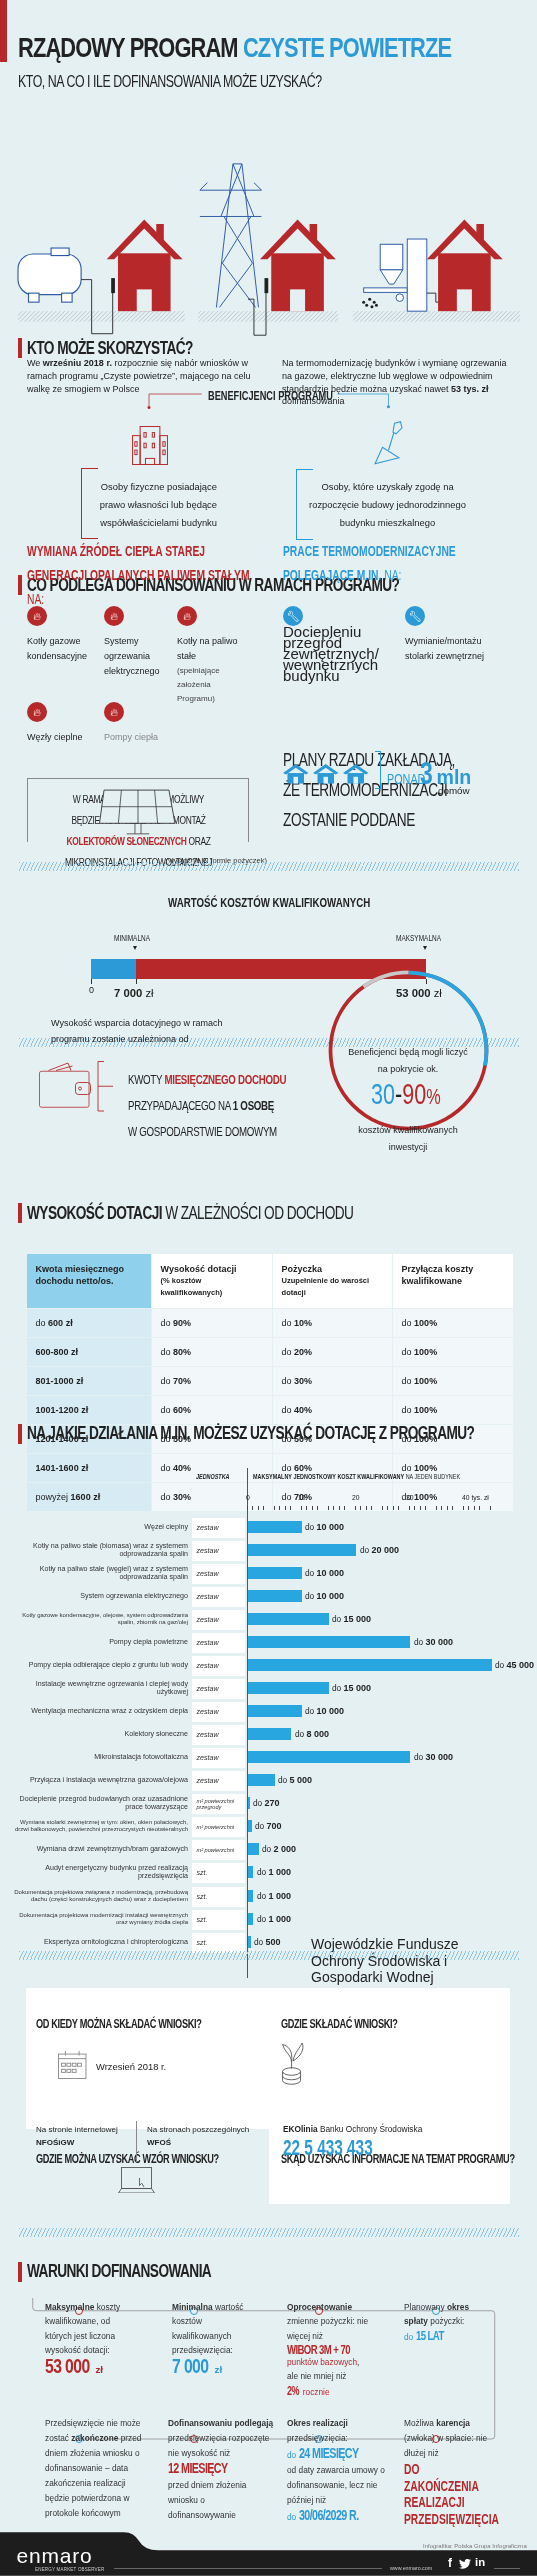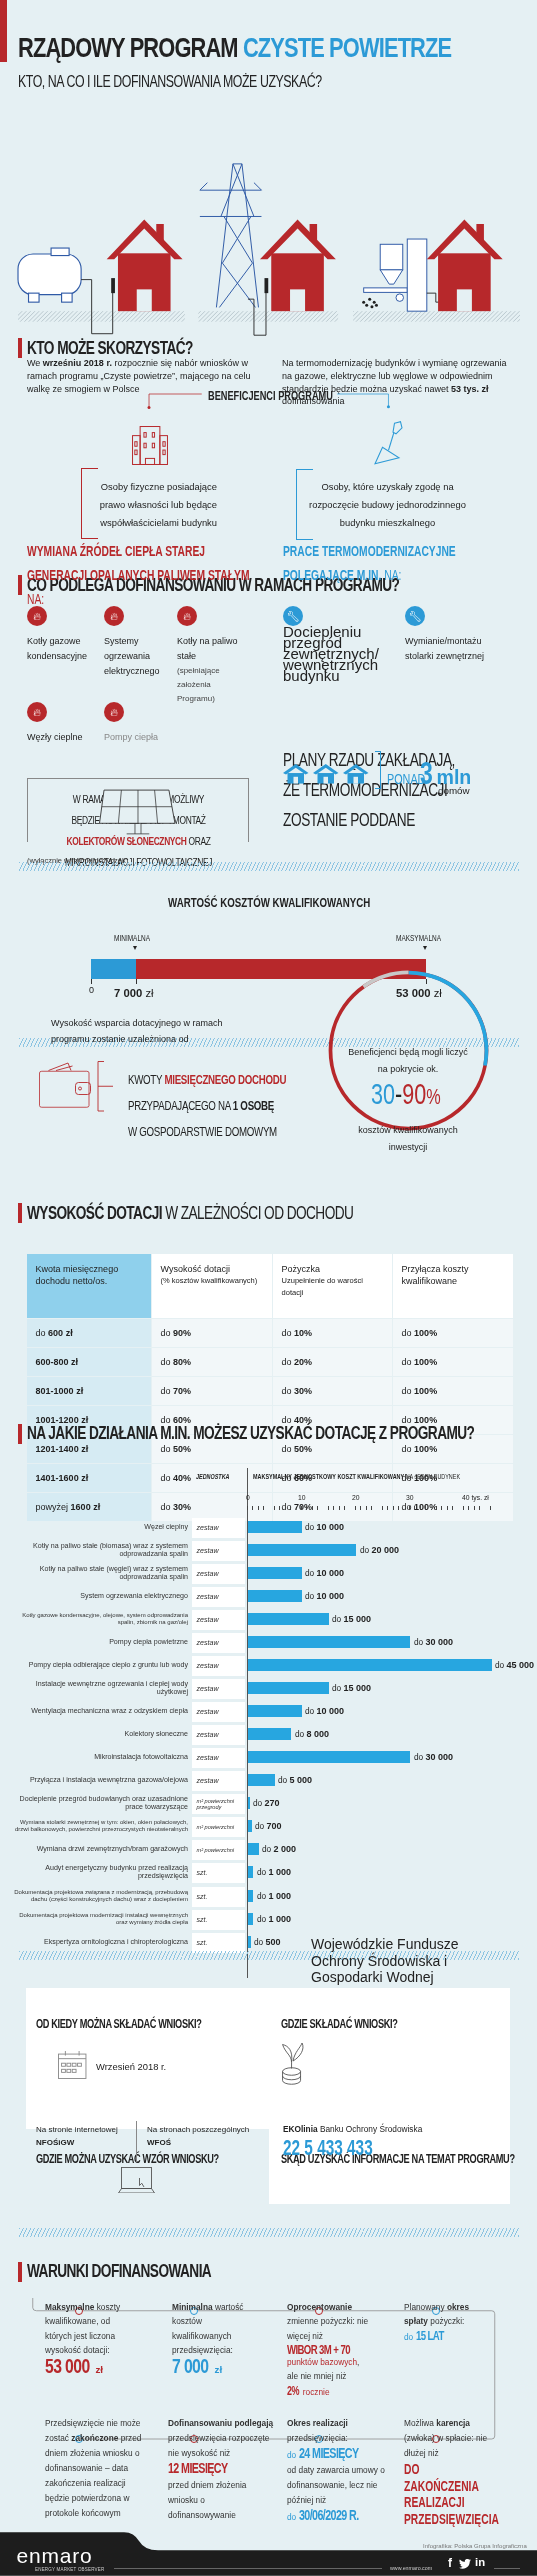--- a/index.html
+++ b/index.html
@@ -8,21 +8,21 @@
   .h1{font-weight:bold;font-size:28px;letter-spacing:-1.1px;transform:scaleX(.78);transform-origin:left}
   .sub{font-size:16.5px;letter-spacing:-0.6px;transform:scaleX(.75);transform-origin:left}
   .sec{font-weight:bold;font-size:19px;letter-spacing:-0.8px;transform:scaleX(.72);transform-origin:left;white-space:nowrap}
   .secbar{position:absolute;width:3.8px;height:19.6px;background:#b7282b}
   .red{color:#b7282b}.blue{color:#2c9ad6}
   .small{font-size:8.6px;line-height:11.3px;color:#222}
   .hatch{position:absolute;left:19px;width:500px;height:9px;background:repeating-linear-gradient(115deg,#8cc4e2 0 0.9px,transparent 0.9px 3.4px)}
   .ic-circle{width:20.3px;height:20.3px;border-radius:50%;display:flex;align-items:center;justify-content:center;color:#fff;font-size:10.5px}
   .tbl td{font-size:9px;padding:0 9px;height:29px;border:1.5px solid #e5f0f3;background:#f2f7f9}
   .tbl td:first-child{background:#d6ebf3}
-  .tbl th{font-weight:normal;text-align:left;vertical-align:top;padding:9px 9px;border:1.5px solid #e5f0f3;background:#fff;font-size:9px;line-height:12px;height:65px}
+  .tbl th{font-weight:bold;text-align:left;vertical-align:top;padding:9px 9px;border:1.5px solid #e5f0f3;background:#fff;font-size:9px;line-height:12px;height:55px}
   .tbl th:first-child{background:#8fd0ec}
   .chart-row{position:absolute;left:0;width:538px;height:29px}
   .c-label{position:absolute;right:350px;top:0;height:29px;display:flex;align-items:center;justify-content:flex-end;text-align:right;font-size:7.5px;line-height:9px;color:#333;width:181px}
   .c-unit{position:absolute;left:192px;top:1.5px;width:53px;height:25.6px;background:#fff;display:flex;align-items:center;padding-left:4.5px;font-style:italic;font-size:7.5px;color:#333}
   .c-bar{position:absolute;left:248px;top:6.8px;height:15px;background:#27a6e0}
   .c-val{position:absolute;top:8.3px;font-size:8.3px;color:#222}
   .c-val b{font-size:9px}
   .qa{position:absolute;background:#fff}
   .qa-h{font-weight:bold;font-size:12.8px;letter-spacing:-0.5px;transform:scaleX(.72);transform-origin:left;white-space:nowrap}
   .tl-dot{position:absolute;width:8.3px;height:8.3px;border-radius:50%;background:#e5f0f3;border:1.5px solid}
@@ -201,21 +201,21 @@
 </div>
 <div class="abs" style="left:405px;top:606px;width:105px">
   <div class="ic-circle" style="background:#2c9ad6">🔧︎</div>
   <div class="small" style="margin-top:7.5px;font-size:9px;line-height:15px">Wymianie/montażu stolarki zewnętrznej</div>
 </div>
 
 <div class="abs" style="left:27px;top:778px;width:222px;height:64px;border:0.8px solid #888;border-bottom:none"></div>
 <div class="abs" style="left:32px;top:788px;width:213px;text-align:center;font-size:11.7px;line-height:21px;letter-spacing:-0.5px">
   <span style="display:inline-block;transform:scaleX(.72)"><span>W RAMACH PROGRAMU MOŻLIWY BĘDZIE RÓWNIEŻ ZAKUP I MONTAŻ </span><b class="red">KOLEKTORÓW SŁONECZNYCH</b><span> ORAZ MIKROINSTALACJI FOTOWOLTAICZNEJ</span></span>
 </div>
-<div class="abs" style="left:27px;top:856px;width:222px;text-align:left;font-size:7.5px;color:#333">(wyłącznie w formie pożyczek)</div>
+<div class="abs" style="left:45px;top:856px;width:222px;text-align:right;font-size:7.5px;color:#333">(wyłącznie w formie pożyczek)</div>
 <div class="abs" style="left:27px;top:804px;width:222px;height:0.8px"></div>
 <svg class="abs" style="left:98px;top:787px" width="83" height="53" viewBox="0 0 110 70">
   <polygon points="8,4 94,4 102,48 2,48" fill="#e5f0f3" stroke="#333" stroke-width="1.2"></polygon>
   <line x1="31" y1="4" x2="27" y2="48" stroke="#333"></line>
     <line x1="53" y1="4" x2="53" y2="48" stroke="#333"></line>
     <line x1="75" y1="4" x2="79" y2="48" stroke="#333"></line>
   <line x1="5" y1="26" x2="98" y2="26" stroke="#333"></line>
   <line x1="49" y1="48" x2="49" y2="62" stroke="#333"></line>
     <line x1="57" y1="48" x2="57" y2="62" stroke="#333"></line>
   <line x1="38" y1="62" x2="68" y2="62" stroke="#333"></line>

